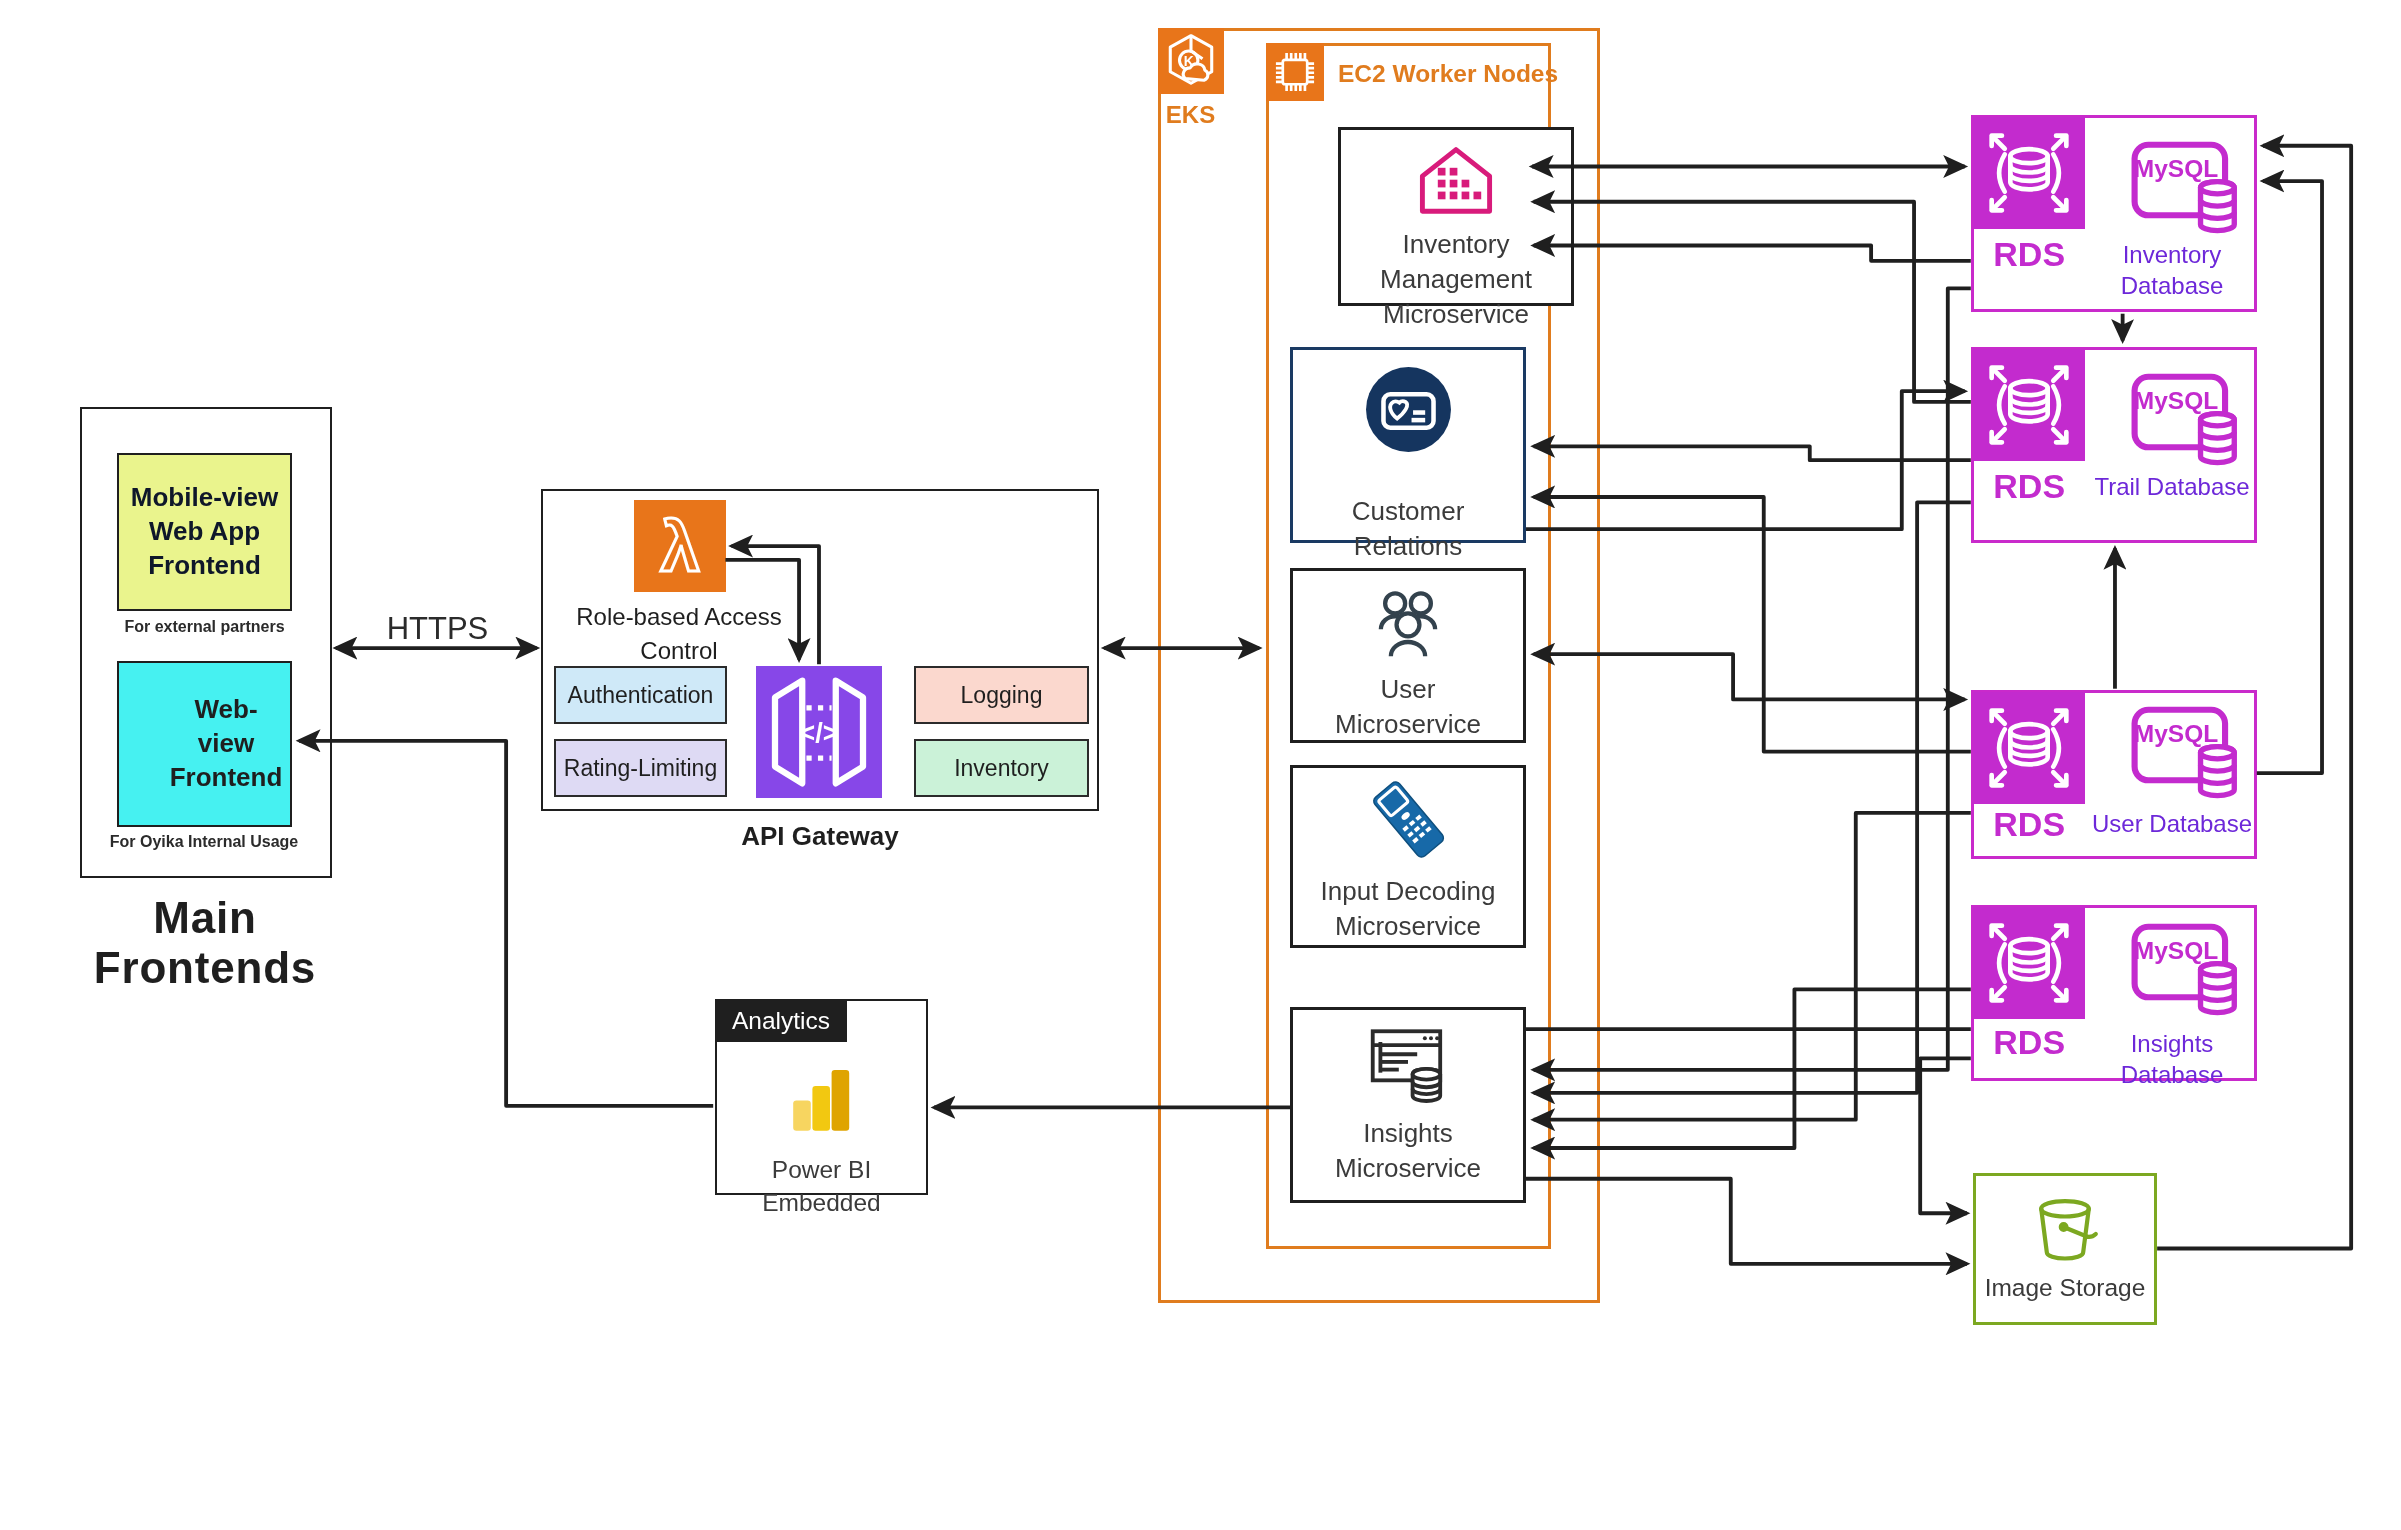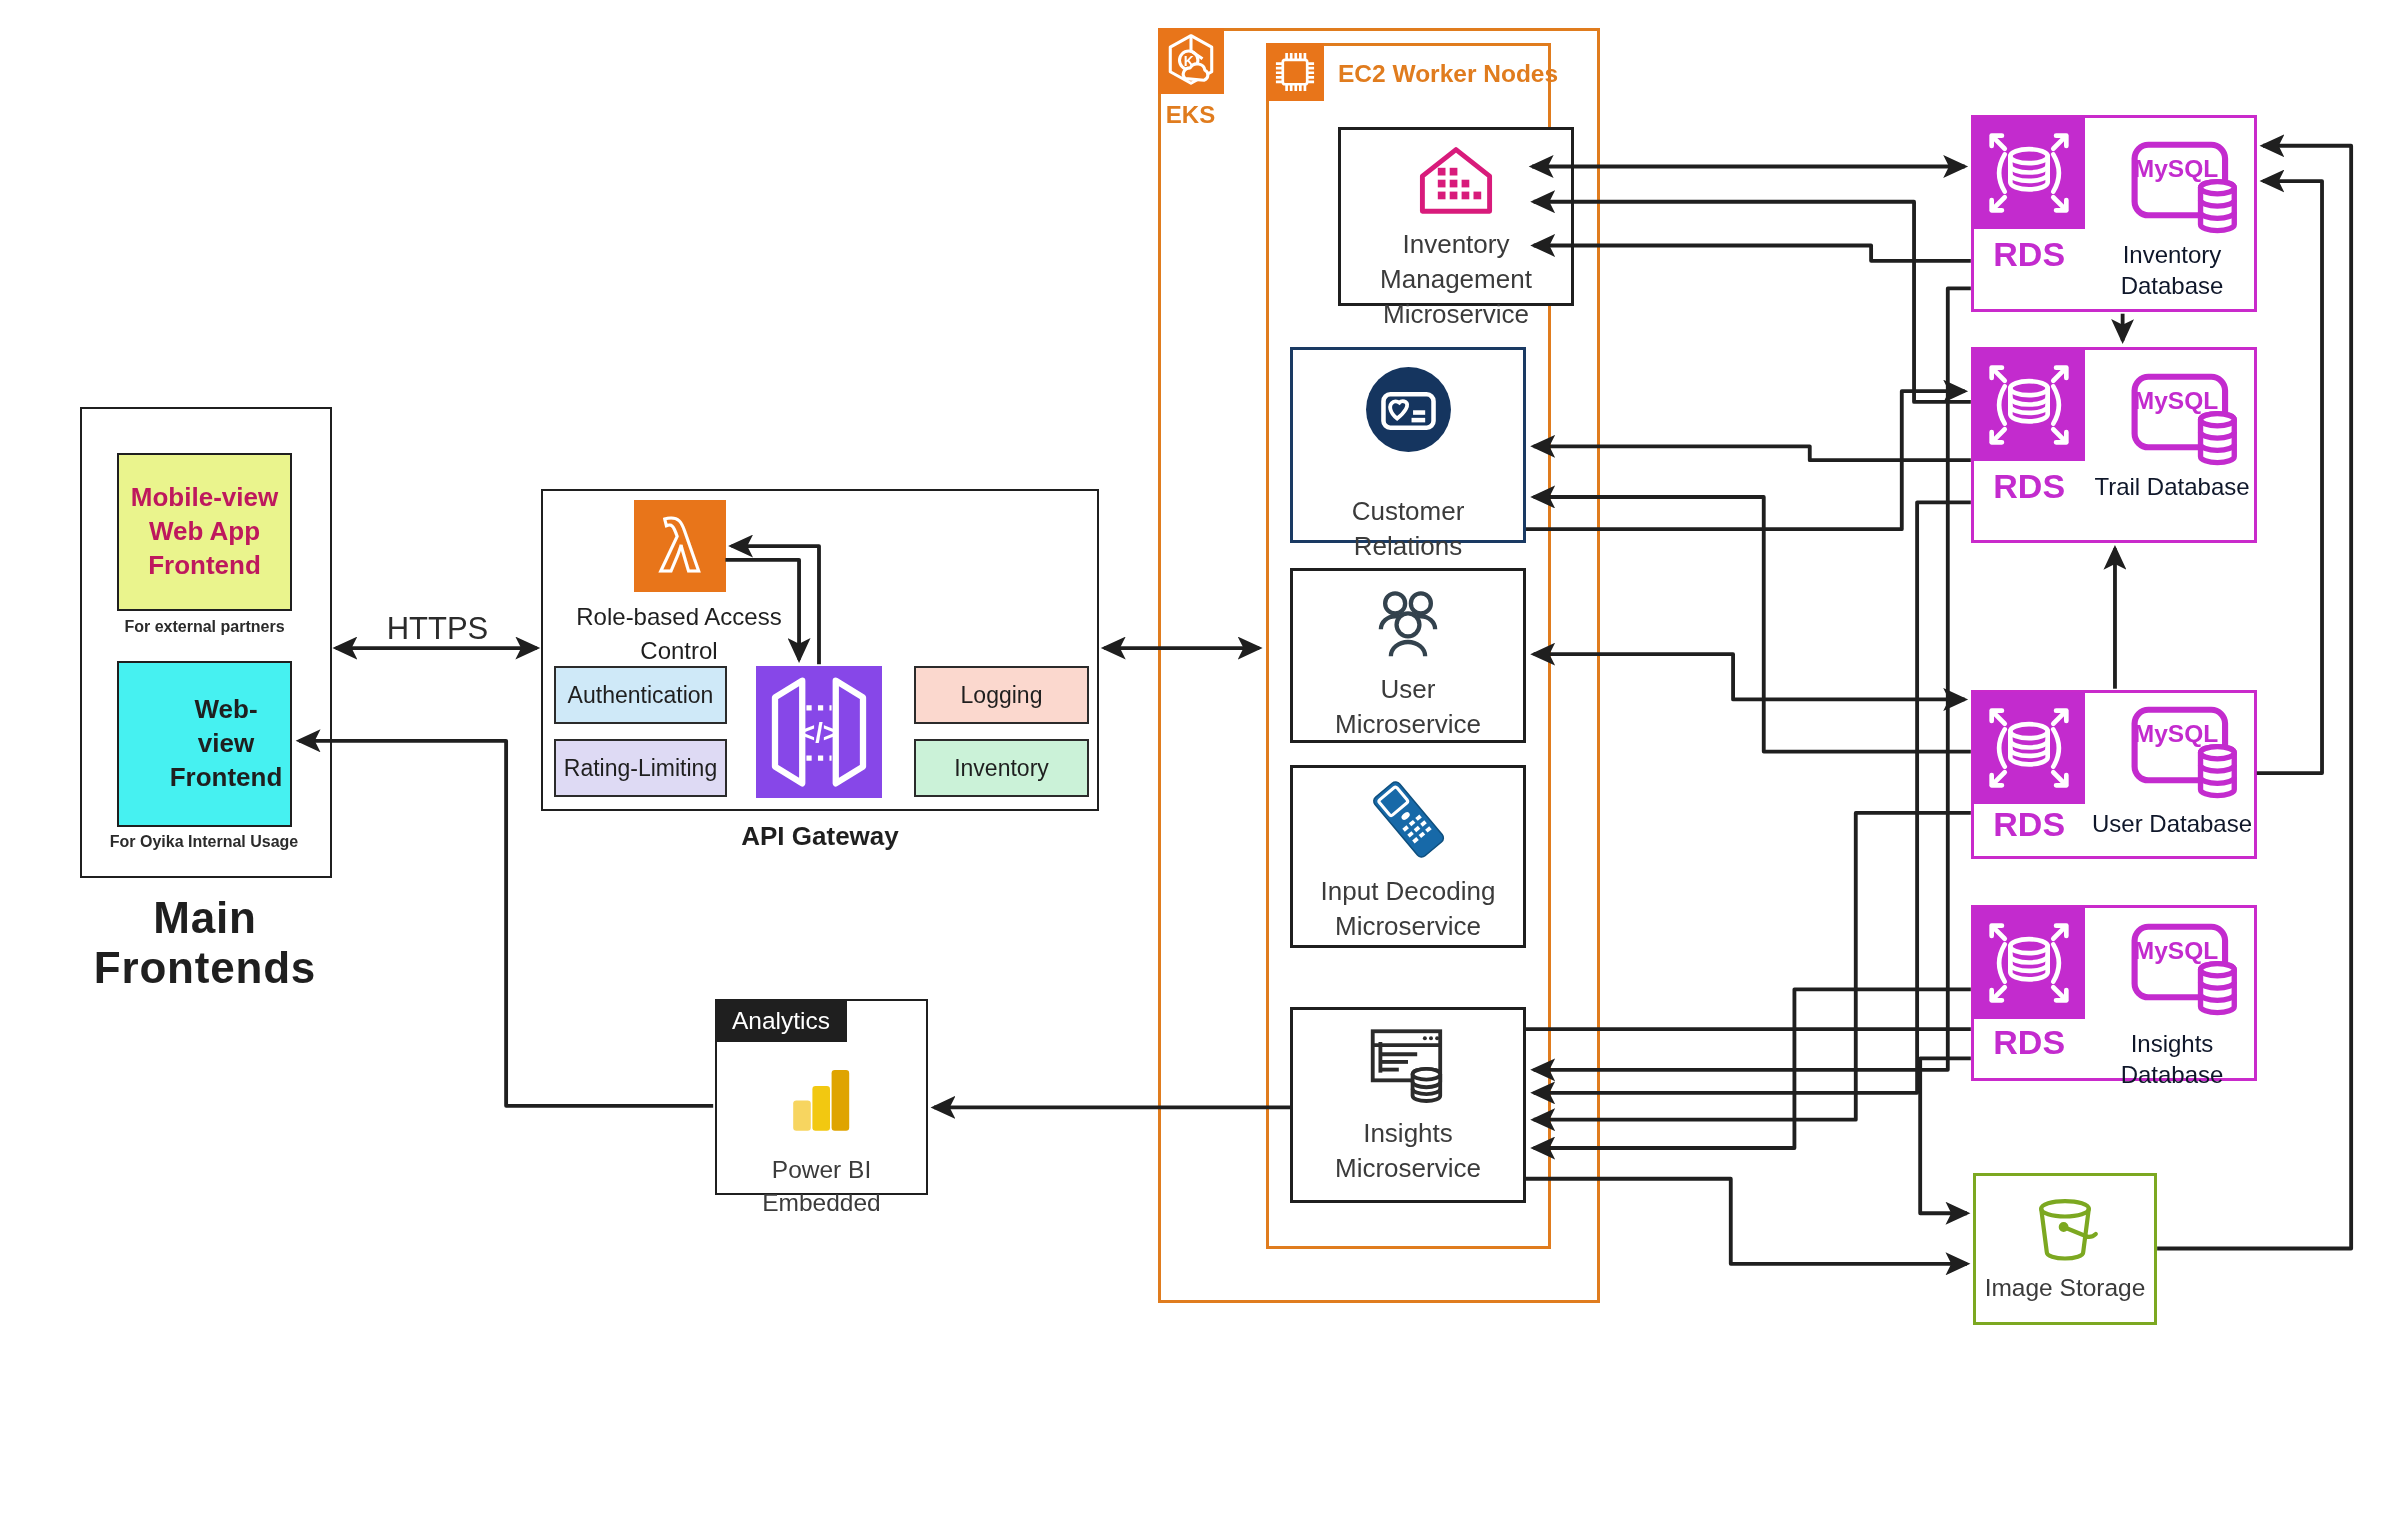--- a/index.html
+++ b/index.html
@@ -14,33 +14,33 @@
   .ms-name{font-size:26px;line-height:1.35;color:#3b3b3b;margin-top:7.7px;}
   .caption{font-size:16px;font-weight:bold;color:#2b2b2b;text-align:center;}
   .big-title{font-size:44px;font-weight:bold;color:#1f1f1f;letter-spacing:0.8px;}
   .gw-chip{position:absolute;border:2.3px solid #2b2b2b;box-sizing:border-box;display:flex;align-items:center;justify-content:center;font-size:23px;color:#1f1f1f;}
   .orange-box{position:absolute;border:3.1px solid #E07C1E;box-sizing:border-box;background:transparent;}
   .orange-label{color:#E07C1E;font-weight:bold;font-size:24px;}
   .rds-box{position:absolute;background:#fff;border:3.1px solid #C92ACB;box-sizing:border-box;}
   .rds-icon{position:absolute;left:-0.8px;top:-0.8px;width:112px;height:112px;background:#C32BCE;}
   .rds-label{position:absolute;left:-0.8px;top:117px;width:112px;text-align:center;font-size:34px;font-weight:bold;color:#C32BCE;}
   .mysql{position:absolute;left:156px;top:21.5px;width:115px;height:100px;}
-  .db-name{position:absolute;left:115px;top:121px;width:166px;text-align:center;font-size:24px;color:#0f172a;line-height:1.3;}
+  .db-name{position:absolute;left:115px;top:121px;width:166px;text-align:center;font-size:24px;color:#6d28d9;line-height:1.3;}
   svg.lines{position:absolute;left:0;top:0;z-index:20;pointer-events:none;}
   .icon-wrap{margin-top:17px;}
 </style>
 </head>
 <body>
 
 <div id="stage">
 
   <div class="box thin" style="left:80px;top:407px;width:252px;height:471px;"></div>
 
   <div class="box center" style="left:117px;top:453px;width:175px;height:158px;border-width:2.3px;background:#EAF48D;justify-content:center;">
-    <div style="font-size:26px;font-weight:bold;color:#be185d;line-height:1.3;padding:0 10.7px;">Mobile-view Web App Frontend</div>
+    <div style="font-size:26px;font-weight:bold;color:#0f172a;line-height:1.3;padding:0 10.7px;">Mobile-view Web App Frontend</div>
   </div>
   <div class="abs caption" style="left:94px;top:618px;width:221px;">For external partners</div>
 
   <div class="box center" style="left:117px;top:661px;width:175px;height:166px;border-width:2.3px;background:#46F1F1;justify-content:center;">
     <div style="font-size:26px;font-weight:bold;color:#1f1f1f;line-height:1.3;padding:0 23px;margin-left:43px;">Web-view Frontend</div>
   </div>
   <div class="abs caption" style="left:78px;top:833px;width:252px;">For Oyika Internal Usage</div>
 
   <div class="abs big-title" style="left:64px;top:893px;width:282px;text-align:center;">Main Frontends</div>
 

